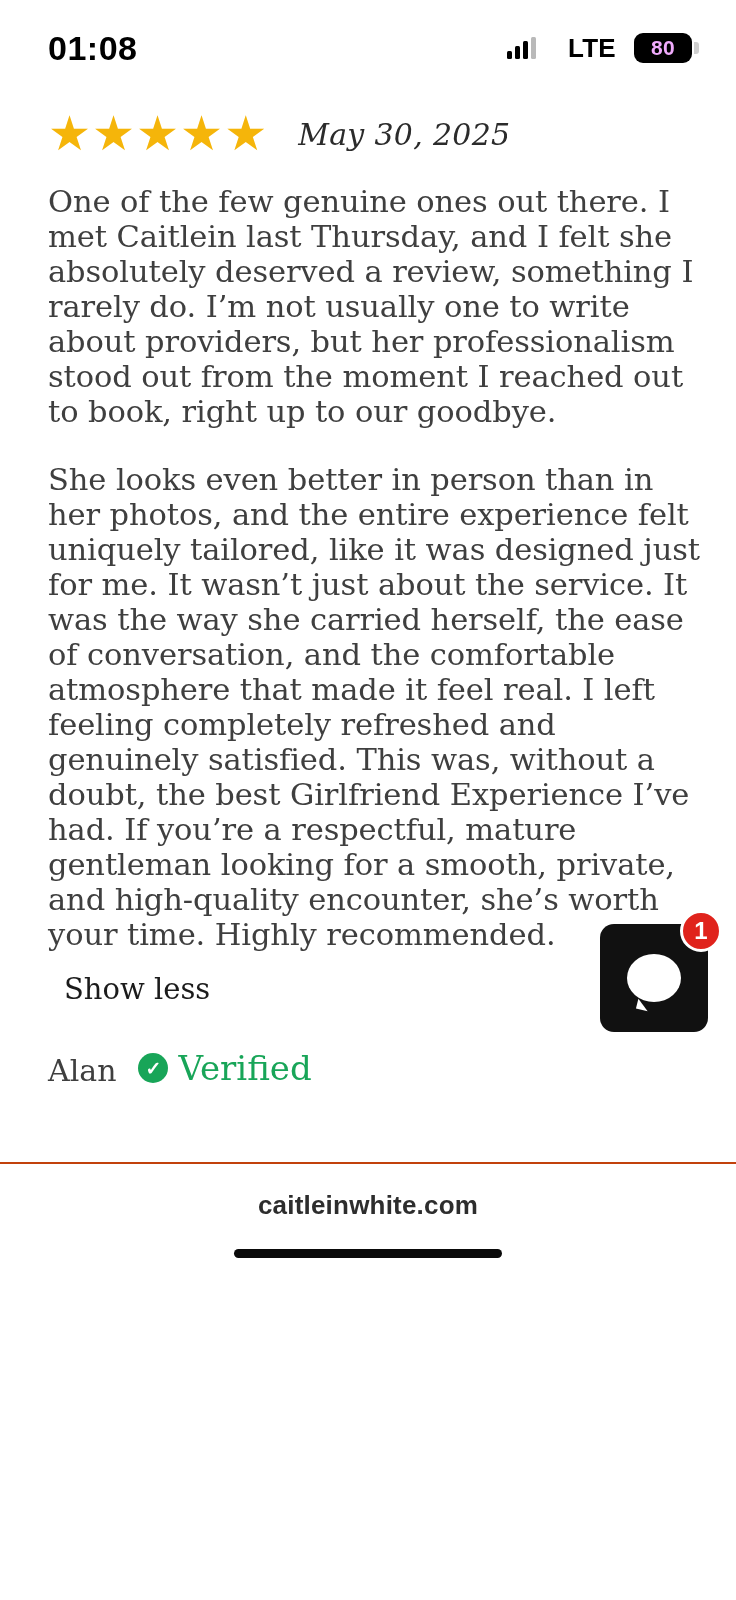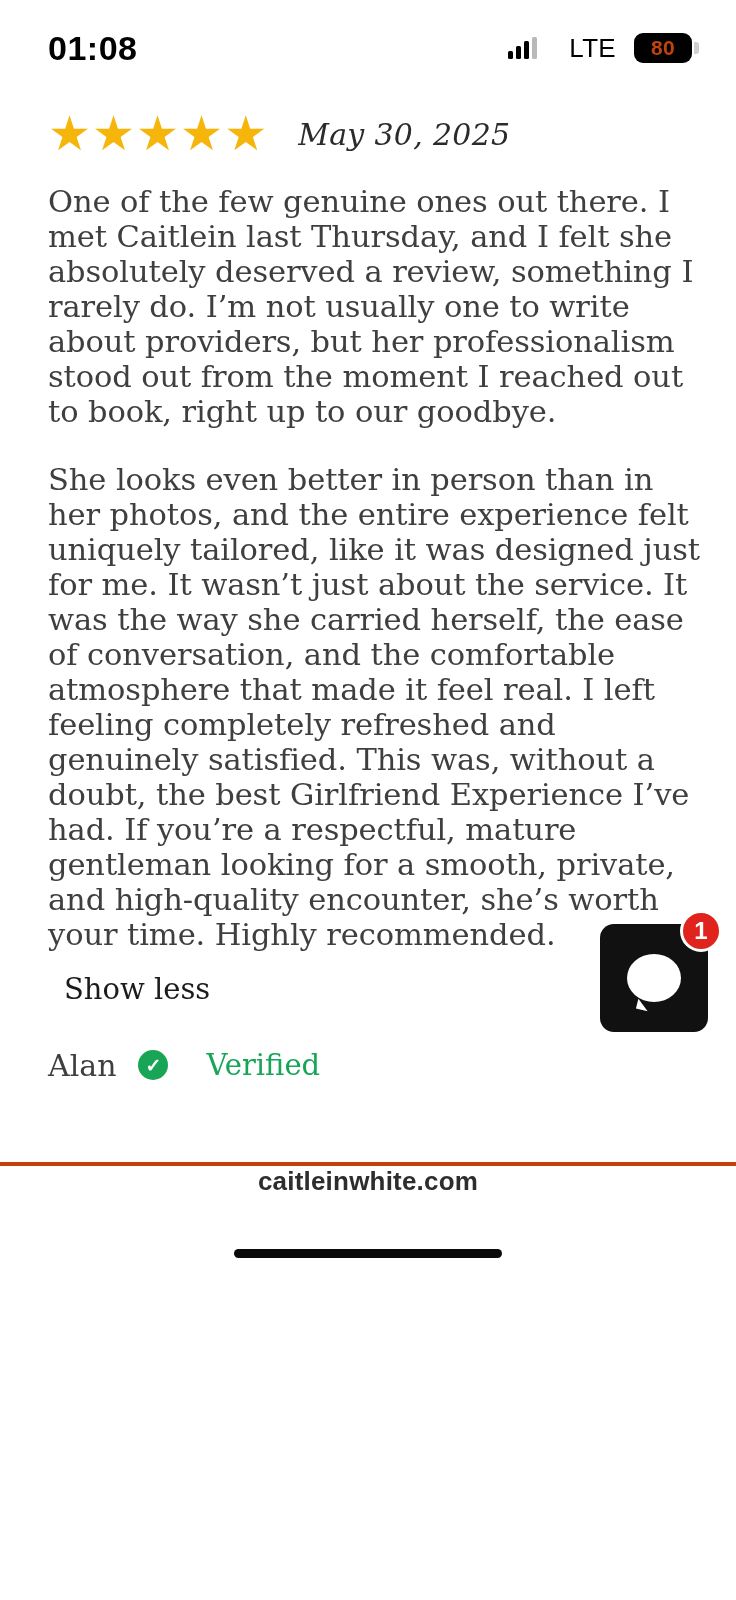--- a/index.html
+++ b/index.html
@@ -51,38 +51,38 @@
     width: 5px;
     background: #000;
     border-radius: 1.5px;
   }
   .signal-bars i:nth-child(1) { height: 8px; }
   .signal-bars i:nth-child(2) { height: 13px; }
   .signal-bars i:nth-child(3) { height: 18px; }
   .signal-bars i:nth-child(4) { height: 22px; background: #b9b9b9; }
   .lte-label {
     font-size: 26px;
-    font-weight: 400;
+    font-weight: 700;
     color: #000;
     margin-left: 20px;
     letter-spacing: 0.3px;
   }
   .battery {
     position: relative;
     width: 58px;
     height: 30px;
     border-radius: 9px;
     background: #000;
     display: flex;
     align-items: center;
     justify-content: center;
     margin-left: 6px;
   }
   .battery .pct {
-    color: #c2410c;
+    color: #f0abfc;
     font-size: 21px;
     font-weight: 700;
     letter-spacing: 0.2px;
   }
   .battery .nub {
     position: absolute;
     right: -7px;
     top: 9px;
     width: 5px;
     height: 12px;
@@ -130,21 +130,21 @@
     font-family: "DejaVu Serif", serif;
     font-weight: 400;
     font-size: 29px;
     color: #1b1b1b;
     margin: -22px 0 0 16px;
     display: inline-block;
     cursor: pointer;
   }
   .reviewer-row {
     display: flex;
-    align-items: flex-start;
+    align-items: flex-end;
     gap: 22px;
     margin-top: 42px;
   }
   .reviewer-name {
     font-family: "DejaVu Serif", serif;
     font-size: 30px;
     color: #3f3f3f;
   }
   .verified {
     display: flex;
@@ -159,23 +159,22 @@
     display: flex;
     align-items: center;
     justify-content: center;
     color: #fff;
     font-size: 19px;
     font-weight: 700;
     line-height: 1;
   }
   .verified-text {
     font-family: "DejaVu Serif", serif;
-    font-size: 29px;
+    font-size: 34px;
     color: #18a558;
-    margin-left: 28px;
   }
 
   
   .chat-fab {
     position: absolute;
     right: 28px;
     bottom: 130px;
     width: 108px;
     height: 108px;
     border-radius: 14px;
@@ -218,25 +217,26 @@
     font-weight: 700;
     display: flex;
     align-items: center;
     justify-content: center;
     border: 3px solid #ffffff;
   }
 
   
   .browser-bar {
     flex: 0 0 118px;
-    border-top: 4px solid #c2410c;
+    border-top: 2px solid #c2410c;
     background: #ffffff;
     display: flex;
     align-items: flex-start;
     justify-content: center;
+    padding-top: 26px;
   }
   .site-url {
     font-size: 26px;
     font-weight: 600;
     color: #2d2d2d;
     letter-spacing: 0.2px;
   }
   .home-indicator {
     position: absolute;
     bottom: 22px;

